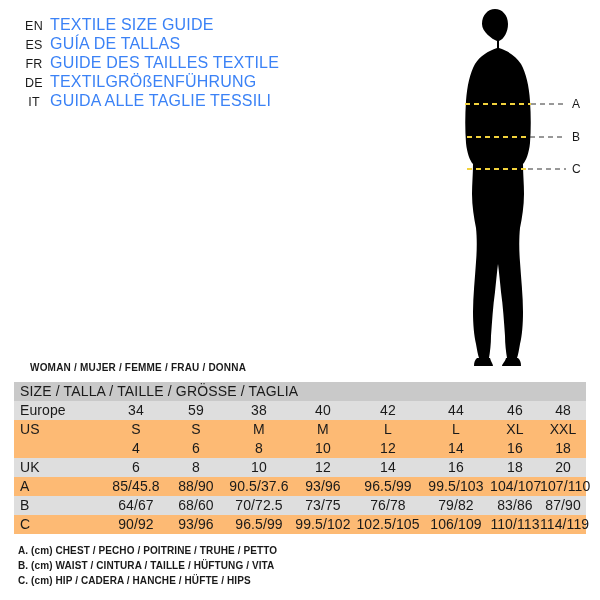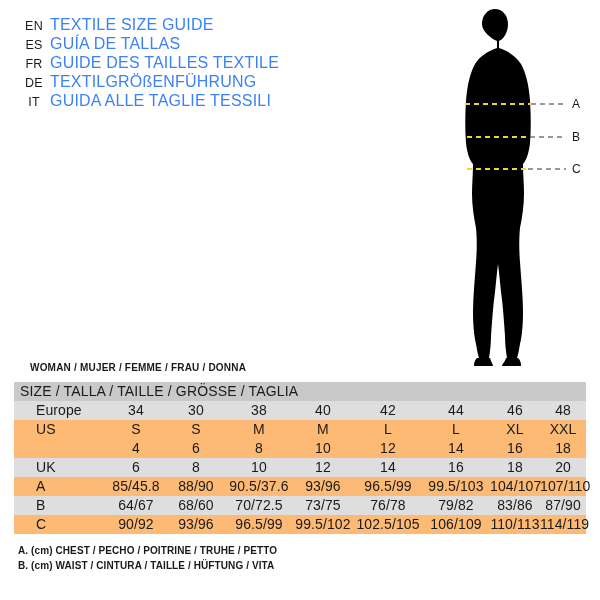--- a/index.html
+++ b/index.html
@@ -87,21 +87,21 @@
   .size-table td {
     padding: 2px 0 2px 0;
     height: 15px;
     line-height: 13px;
     text-align: center;
     vertical-align: middle;
     letter-spacing: 0.1px;
   }
   .size-table td.label-cell {
     text-align: left;
-    padding-left: 22px;
+    padding-left: 6px;
   }
   .row-head {
     background: #c9c9c9;
   }
   .row-head td {
     font-weight: normal;
     text-align: left;
     padding-left: 6px;
     letter-spacing: 0.15px;
   }
@@ -235,21 +235,21 @@
       <col style="width:46px">
     </colgroup>
     <tbody>
       <tr class="row-head">
         <td colspan="9">SIZE / TALLA / TAILLE / GRÖSSE / TAGLIA</td>
       </tr>
 
       <tr class="row-grey">
         <td class="label-cell">Europe</td>
         <td>34</td>
-        <td>30</td>
+        <td>59</td>
         <td>38</td>
         <td>40</td>
         <td>42</td>
         <td>44</td>
         <td>46</td>
         <td>48</td>
       </tr>
 
       <tr class="row-white">
         <td class="label-cell">US</td>
@@ -321,15 +321,16 @@
         <td>106/109</td>
         <td>110/113</td>
         <td>114/119</td>
       </tr>
     </tbody>
   </table>
 
   <div class="footnotes">
     <div class="footnote">A. (cm) CHEST / PECHO / POITRINE / TRUHE / PETTO</div>
     <div class="footnote">B. (cm) WAIST / CINTURA / TAILLE / HÜFTUNG / VITA</div>
+    <div class="footnote">C. (cm) HIP / CADERA / HANCHE / HÜFTE / HIPS</div>
   </div>
 
 </div>
 
 </body></html>

